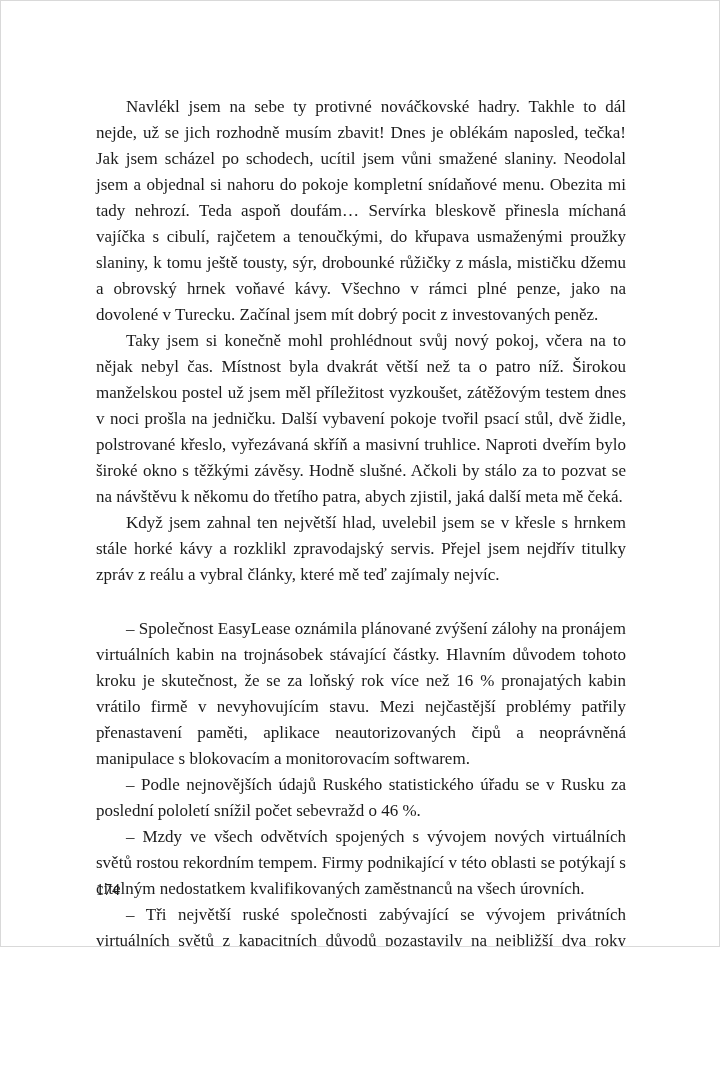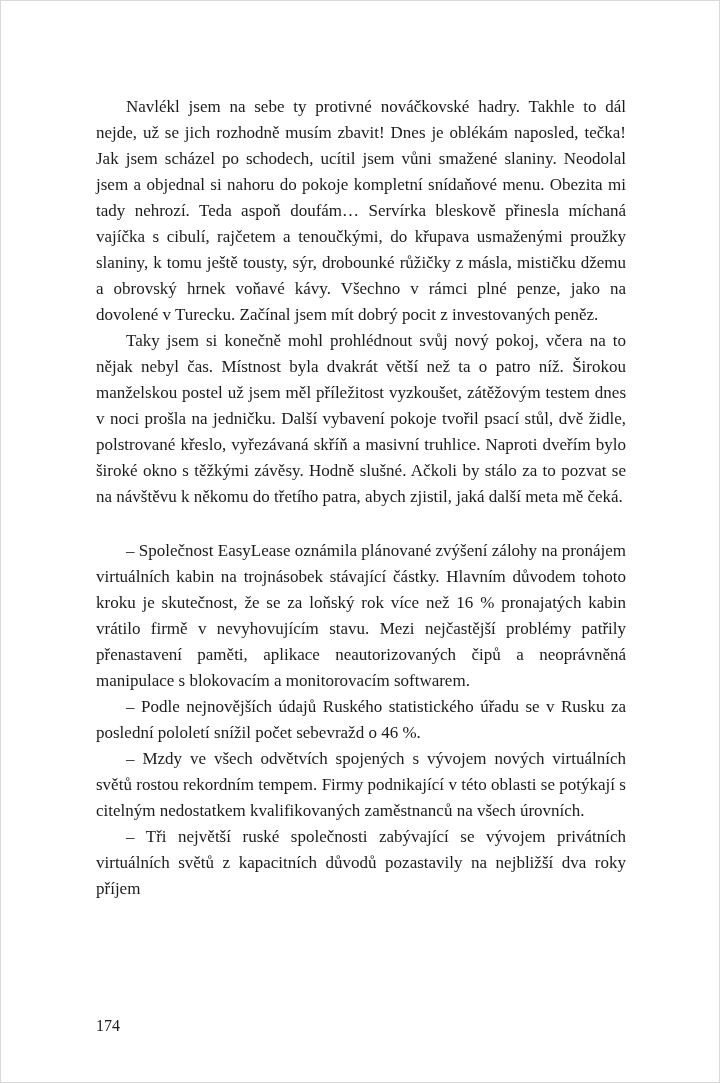--- a/index.html
+++ b/index.html
@@ -3,21 +3,21 @@
   <meta charset="utf-8">
   <style>
     * { margin: 0; padding: 0; box-sizing: border-box; }
     html, body {
       background: #ffffff;
       font-family: "Liberation Serif", "DejaVu Serif", serif;
     }
     .book-page {
       position: relative;
       width: 720px;
-      height: 1083px;
+      height: 947px;
       background: #ffffff;
       border: 1px solid #d9d9d9;
       overflow: hidden;
     }
     .text-block {
       position: absolute;
       top: 93px;
       left: 95px;
       width: 530px;
       color: #1b1b1b;
@@ -44,20 +44,21 @@
       color: #1b1b1b;
     }
   </style>
 </head>
 <body>
 
 <div class="book-page">
   <div class="text-block">
     <p>Navlékl jsem na sebe ty protivné nováčkovské hadry. Takhle to dál nejde, už se jich rozhodně musím zbavit! Dnes je oblékám naposled, tečka! Jak jsem scházel po schodech, ucítil jsem vůni smažené slaniny. Neodolal jsem a objednal si nahoru do pokoje kompletní snídaňové menu. Obezita mi tady nehrozí. Teda aspoň doufám… Servírka bleskově přinesla míchaná vajíčka s cibulí, rajčetem a tenoučkými, do křupava usmaženými proužky slaniny, k tomu ještě tousty, sýr, drobounké růžičky z másla, mističku džemu a obrovský hrnek voňavé kávy. Všechno v rámci plné penze, jako na dovolené v Turecku. Začínal jsem mít dobrý pocit z investovaných peněz.</p>
     <p>Taky jsem si konečně mohl prohlédnout svůj nový pokoj, včera na to nějak nebyl čas. Místnost byla dvakrát větší než ta o patro níž. Širokou manželskou postel už jsem měl příležitost vyzkoušet, zátěžovým testem dnes v noci prošla na jedničku. Další vybavení pokoje tvořil psací stůl, dvě židle, polstrované křeslo, vyřezávaná skříň a masivní truhlice. Naproti dveřím bylo široké okno s těžkými závěsy. Hodně slušné. Ačkoli by stálo za to pozvat se na návštěvu k někomu do třetího patra, abych zjistil, jaká další meta mě čeká.</p>
+    <p>Když jsem zahnal ten největší hlad, uvelebil jsem se v křesle s hrnkem stále horké kávy a rozklikl zpravodajský servis. Přejel jsem nejdřív titulky zpráv z reálu a vybral články, které mě teď zajímaly nejvíc.</p>
 
     <div class="section-gap"></div>
 
     <p class="italic">– Společnost EasyLease oznámila plánované zvýšení zálohy na pronájem virtuálních kabin na trojnásobek stávající částky. Hlavním důvodem tohoto kroku je skutečnost, že se za loňský rok více než 16 % pronajatých kabin vrátilo firmě v nevyhovujícím stavu. Mezi nejčastější problémy patřily přenastavení paměti, aplikace neautorizovaných čipů a neoprávněná manipulace s blokovacím a monitorovacím softwarem.</p>
     <p class="italic">– Podle nejnovějších údajů Ruského statistického úřadu se v Rusku za poslední pololetí snížil počet sebevražd o 46 %.</p>
     <p class="italic">– Mzdy ve všech odvětvích spojených s vývojem nových virtuálních světů rostou rekordním tempem. Firmy podnikající v této oblasti se potýkají s citelným nedostatkem kvalifikovaných zaměstnanců na všech úrovních.</p>
     <p class="italic">– Tři největší ruské společnosti zabývající se vývojem privátních virtuálních světů z kapacitních důvodů pozastavily na nejbližší dva roky příjem</p>
   </div>
 
   <div class="page-number">174</div>

